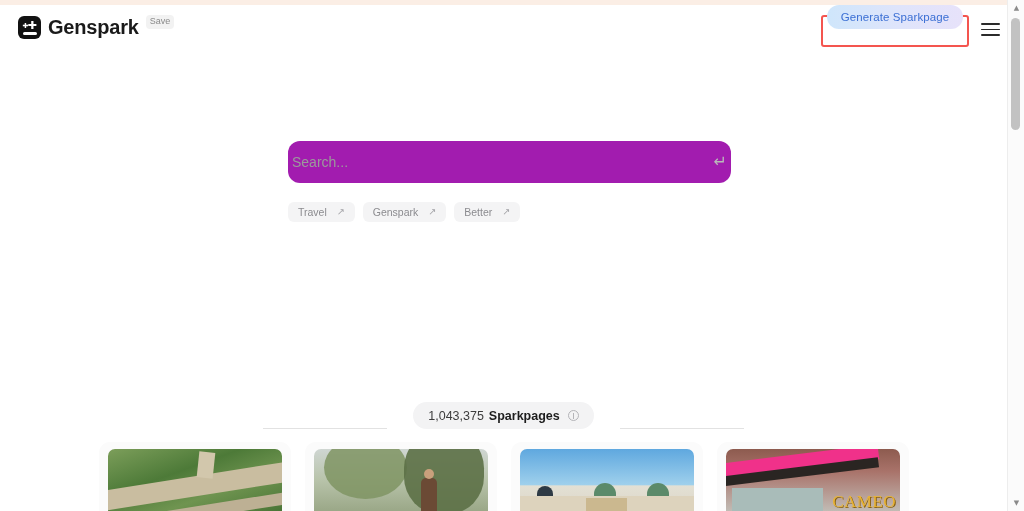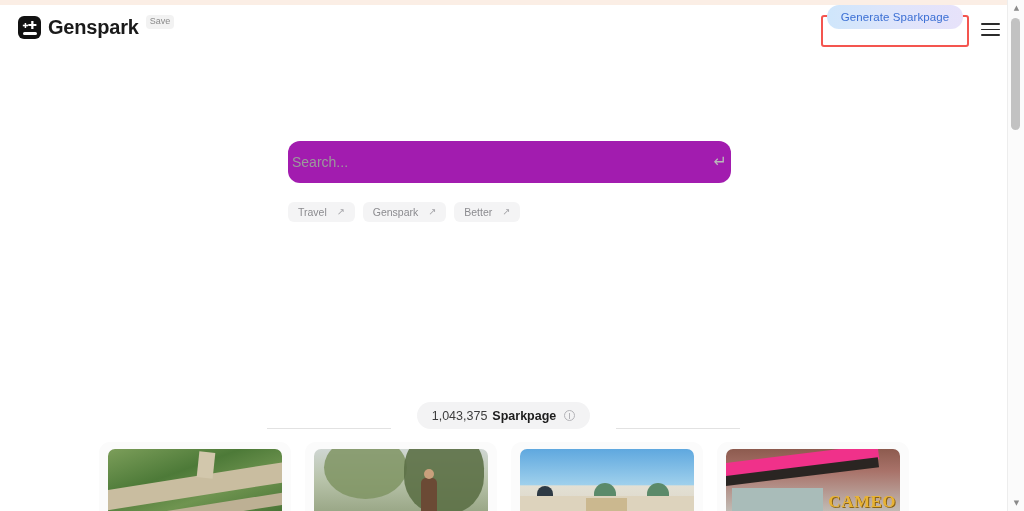--- a/index.html
+++ b/index.html
@@ -392,21 +392,21 @@
     left:-4%; top:24%;
     width:92%; height:10px;
     background:#2a2522;
     transform: rotate(-7deg);
     z-index:2;
   }
   .cameo-text {
     position:absolute;
     right:2%; bottom:16%;
     font-size:17px;
-    font-weight:700;
+    font-weight:400;
     color:#e8b335;
     letter-spacing:0.5px;
     font-family:"Liberation Serif", serif;
     text-shadow: 1px 1px 0 #8a6211;
     z-index:3;
   }
   .cameo-window {
     position:absolute;
     left:4%; bottom:4%;
     width:52%; height:44%;
@@ -491,21 +491,21 @@
     <button class="chip">
       <span class="chip-label">Better</span>
       <span class="chip-arrow">↗</span>
     </button>
   </div>
 
   <div class="counter-row">
     <div class="rule"></div>
     <div class="counter-pill">
       <span class="counter-num">1,043,375</span>
-      <span class="counter-word">Sparkpage</span>
+      <span class="counter-word">Sparkpages</span>
       <span class="info-icon"></span>
     </div>
     <div class="rule"></div>
   </div>
 
   <div class="cards">
 
     <div class="card">
       <div class="card-img img-greatwall"></div>
     </div>

